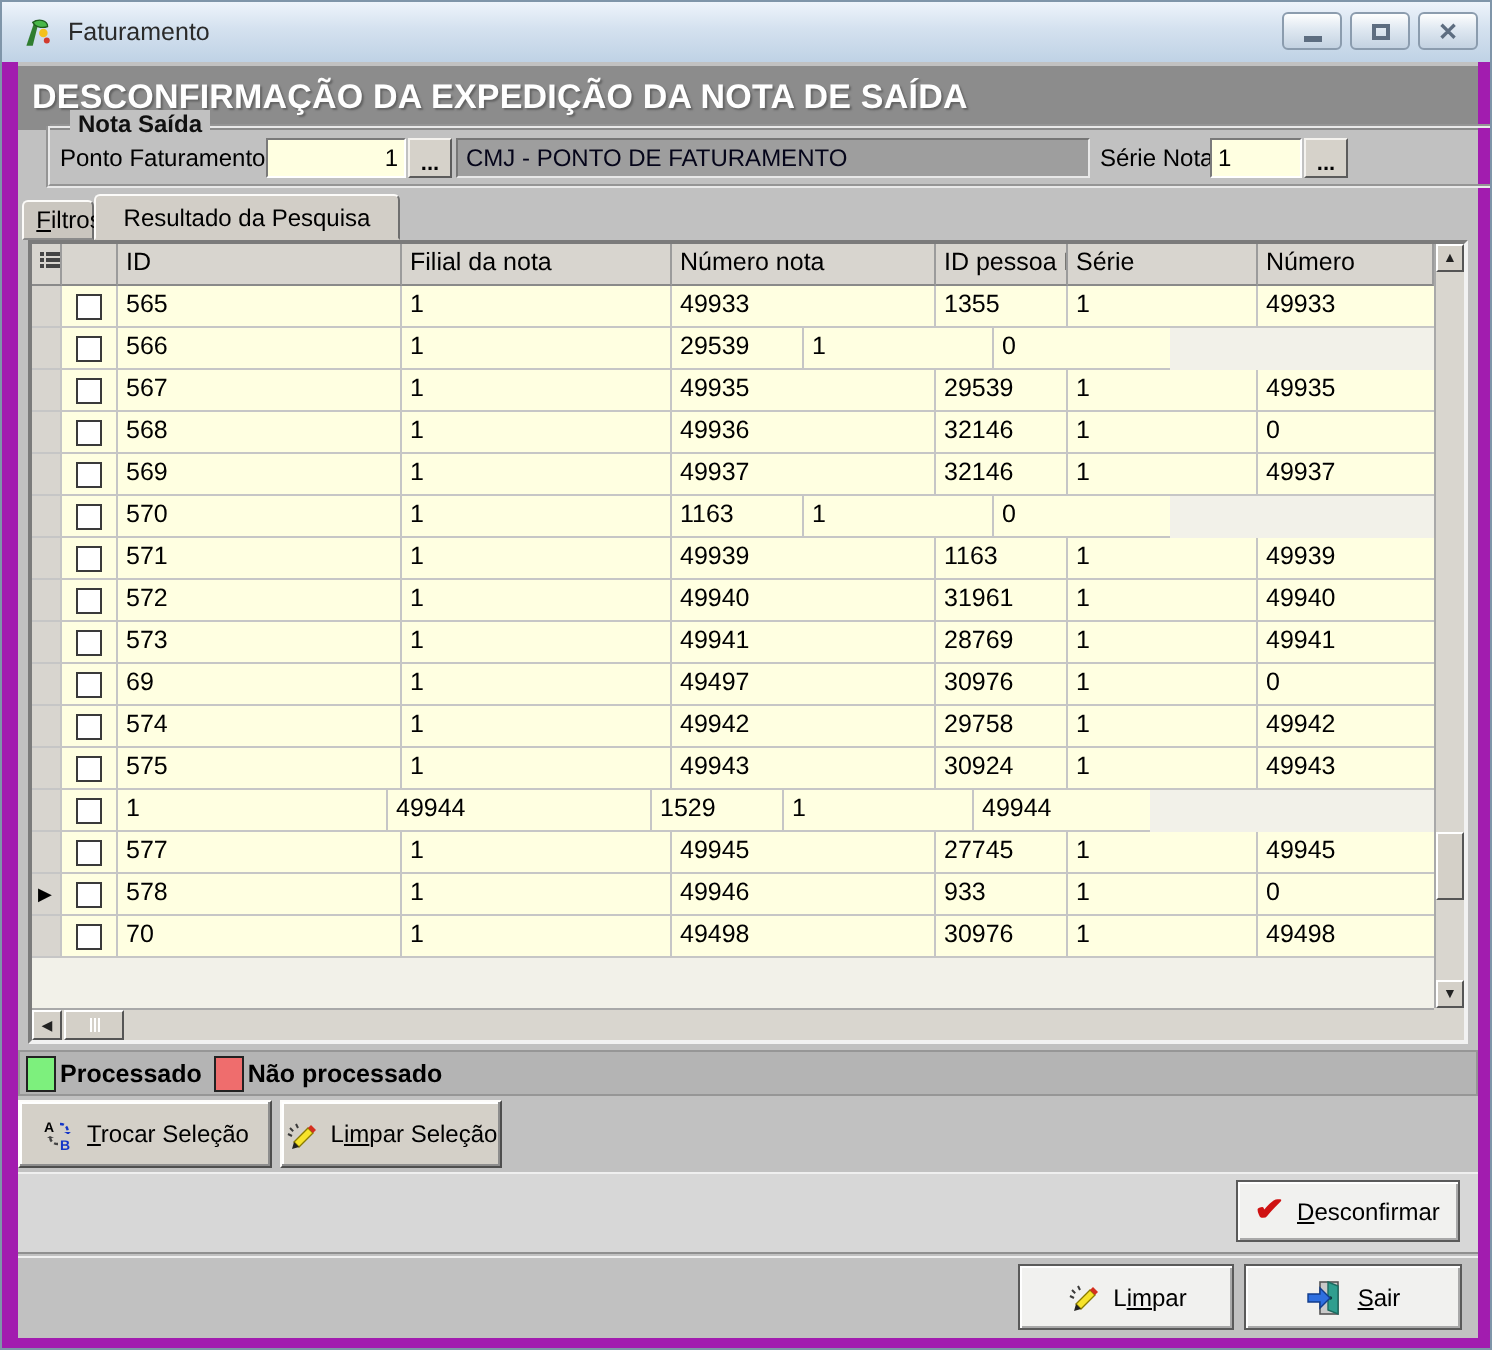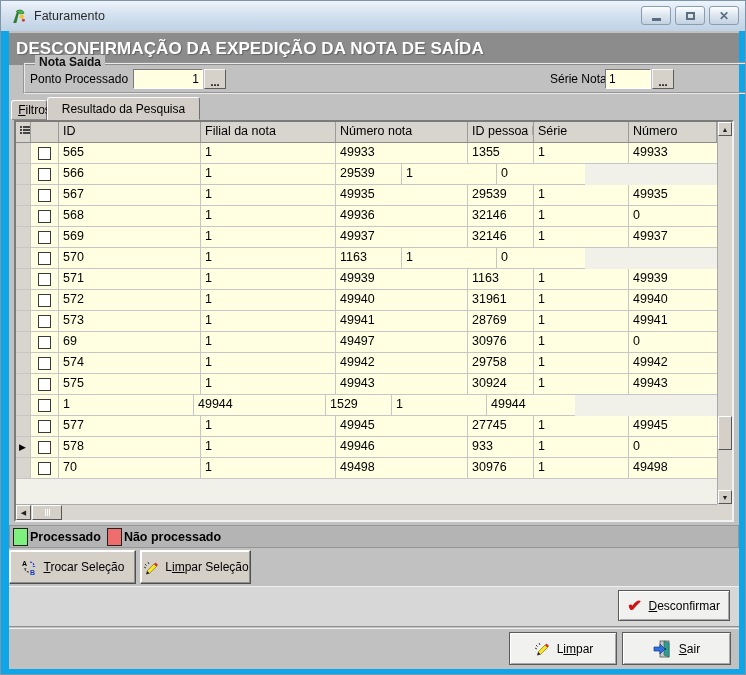--- a/index.html
+++ b/index.html
@@ -1,19 +1,19 @@
 <!DOCTYPE html>
 <html><head>
 <meta charset="utf-8">
 <style>
   * { margin:0; padding:0; box-sizing:border-box; font-family:"Liberation Sans", sans-serif; }
   html,body { background:#e8e8e8; }
   .window {
     position:relative; width:746px; height:675px;
-    background:#0ea5e9; border:1px solid #7f95a9; overflow:hidden;
+    background:#a21caf; border:1px solid #7f95a9; overflow:hidden;
   }
   
   .titlebar {
     position:absolute; left:0; top:0; width:746px; height:30px;
     background:linear-gradient(#eef4fb, #d4e1ef 45%, #bfd2e5);
     display:flex; align-items:center; padding-left:9px;
   }
   .app-icon { width:17px; height:17px; margin-right:7px; }
   .title-text { font-size:12.5px; color:#2a2a2a; }
   .win-btns { position:absolute; right:8px; top:5px; display:flex; gap:4px; }
@@ -180,23 +180,24 @@
   </div>
 
   <div class="client">
 
     <div class="head-band">DESCONFIRMAÇÃO DA EXPEDIÇÃO DA NOTA DE SAÍDA</div>
 
     <div class="groupbox">
       <div class="legendline"></div>
       <span class="group-label">Nota Saída</span>
       <div class="fieldrow">
-        <span class="lbl" style="position:absolute; left:3px; top:3px;">Ponto Processado</span>
+        <span class="lbl" style="position:absolute; left:3px; top:3px;">Ponto Faturamento</span>
         <input class="inp" style="position: absolute; left: 106px; top: 0px; width: 70px; text-align: right;" value="1">
         <button class="browse-btn" style="position:absolute; left:177px; top:0;">...</button>
+        <div class="ro-field" style="position:absolute; left:201px; top:0; width:317px;">CMJ - PONTO DE FATURAMENTO</div>
         <span class="lbl" style="position:absolute; left:523px; top:3px;">Série Nota</span>
         <input class="inp" style="position: absolute; left: 578px; top: 0px; width: 46px;" value="1">
         <button class="browse-btn" style="position:absolute; left:625px; top:0;">...</button>
       </div>
     </div>
 
     <div class="tabstrip">
       <div class="tab inactive" style="left:2px; width:36px;padding-left:11px;">
         <span><span></span><u>F</u><span>iltros</span></span>
       </div>

